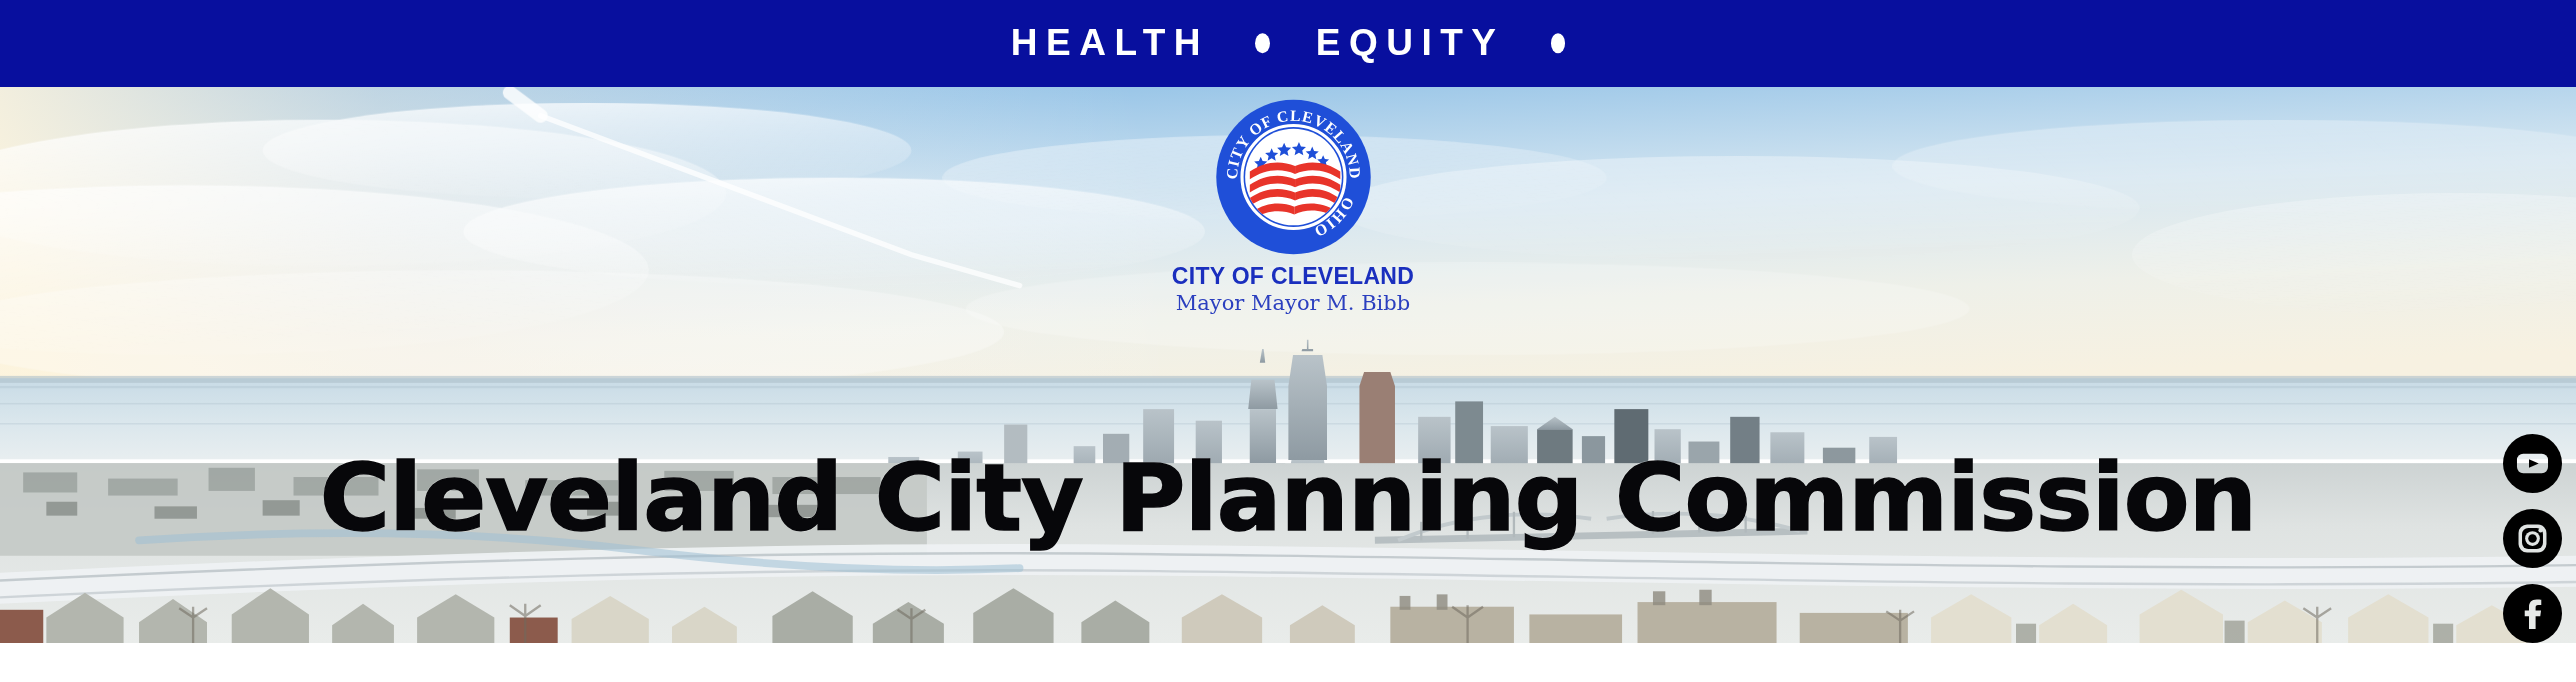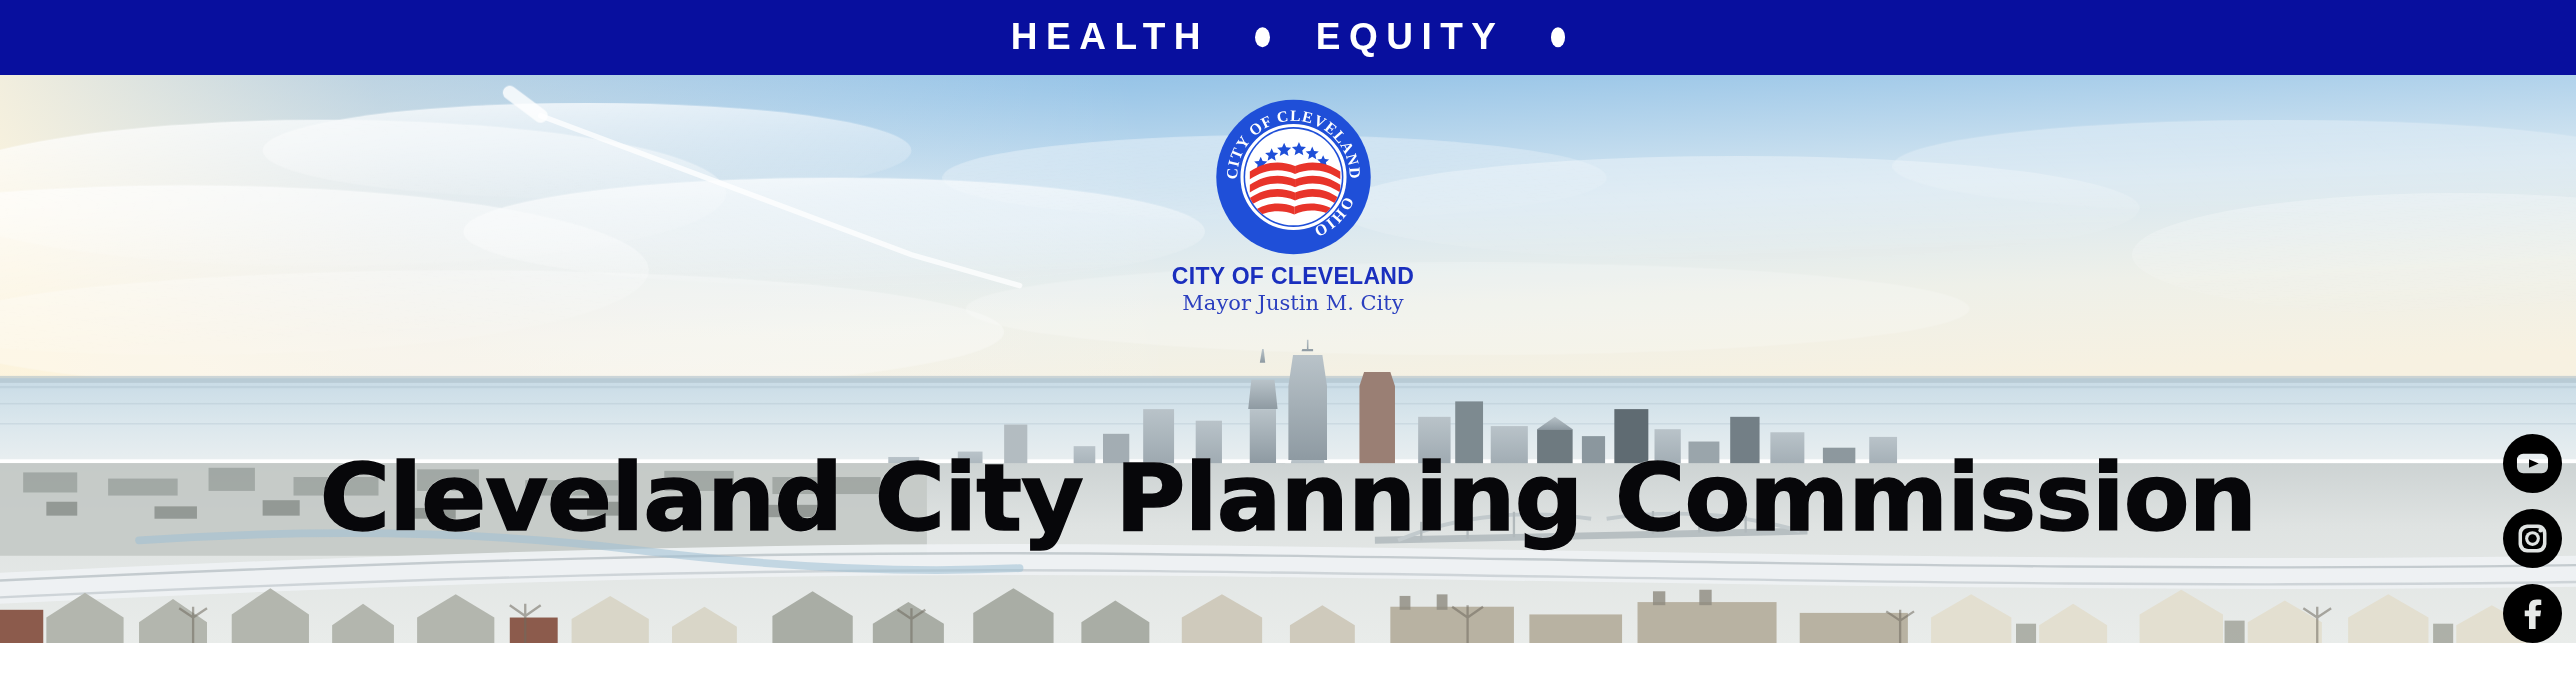--- a/index.html
+++ b/index.html
@@ -10,21 +10,21 @@
     width:2576px;
     height:682px;
     background:#ffffff;
     overflow:hidden;
   }
 
   
   .topbar{
     position:absolute;
     left:0; top:0;
-    width:2576px; height:75px;
+    width:2576px; height:87px;
     background:#080f9e;
     display:flex;
     align-items:center;
     justify-content:center;
     z-index:40;
   }
   .topbar-inner{
     display:flex;
     align-items:center;
     gap:46px;
@@ -409,21 +409,21 @@
           <path d="M 48,144 C 64,133 84,131 101,138 L 101,148 C 84,141 64,143 48,154 Z"></path>
           <path d="M 102,86 C 120,78 142,80 160,93 L 160,103 C 142,90 120,88 102,96 Z"></path>
           <path d="M 102,103 C 120,95 142,97 160,110 L 160,120 C 142,107 120,105 102,113 Z"></path>
           <path d="M 102,120 C 120,112 142,114 158,127 L 158,137 C 142,124 120,122 102,130 Z"></path>
           <path d="M 101,138 C 118,131 138,133 154,143 L 154,152 C 138,142 118,140 101,148 Z"></path>
         </g>
       </g>
     </svg>
 
     <div class="logo-title">CITY OF CLEVELAND</div>
-    <div class="logo-sub">Mayor Justin M. City</div>
+    <div class="logo-sub">Mayor Mayor M. Bibb</div>
   </div>
 
   <div class="main-title">Cleveland City Planning Commission</div>
 
   <div class="social-rail">
 
     <svg class="social-btn" viewBox="0 0 76 76" xmlns="http://www.w3.org/2000/svg">
       <defs>
         <mask id="ytMask">
           <rect x="0" y="0" width="76" height="76" fill="#fff"></rect>

